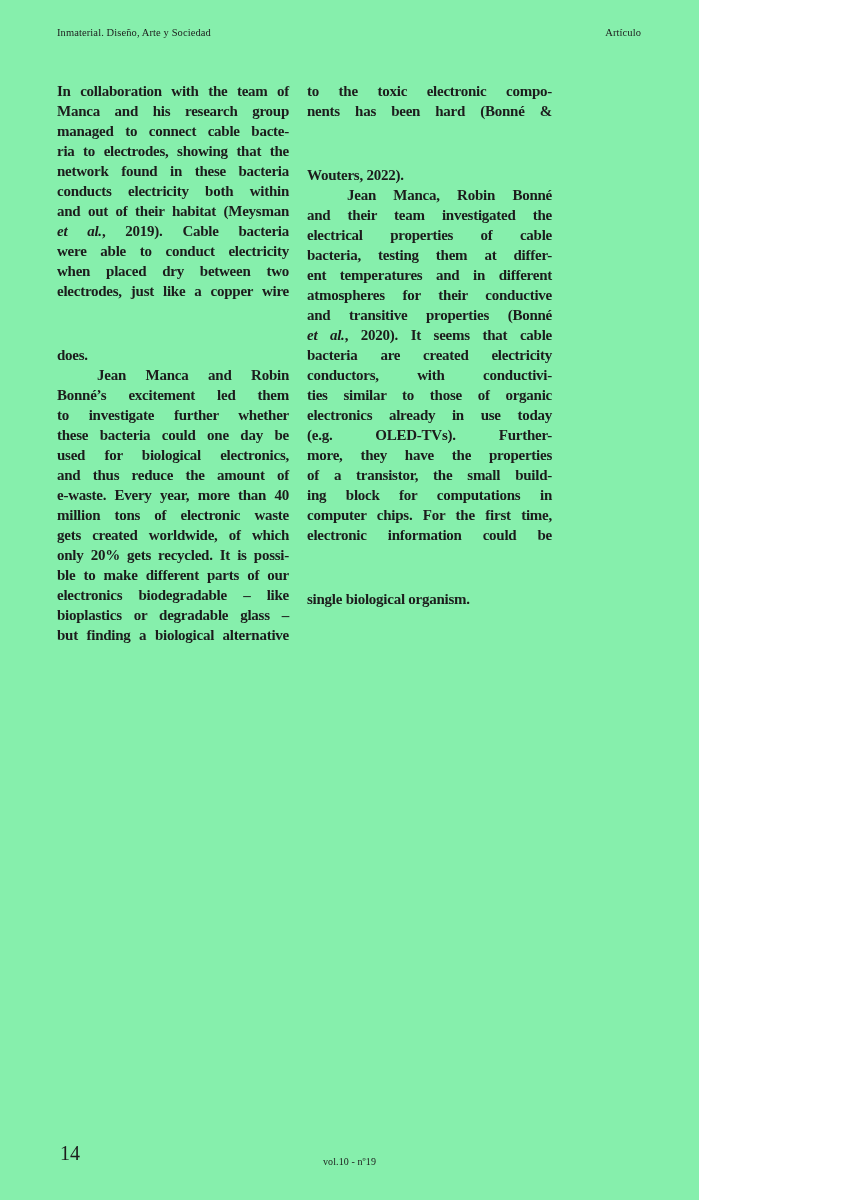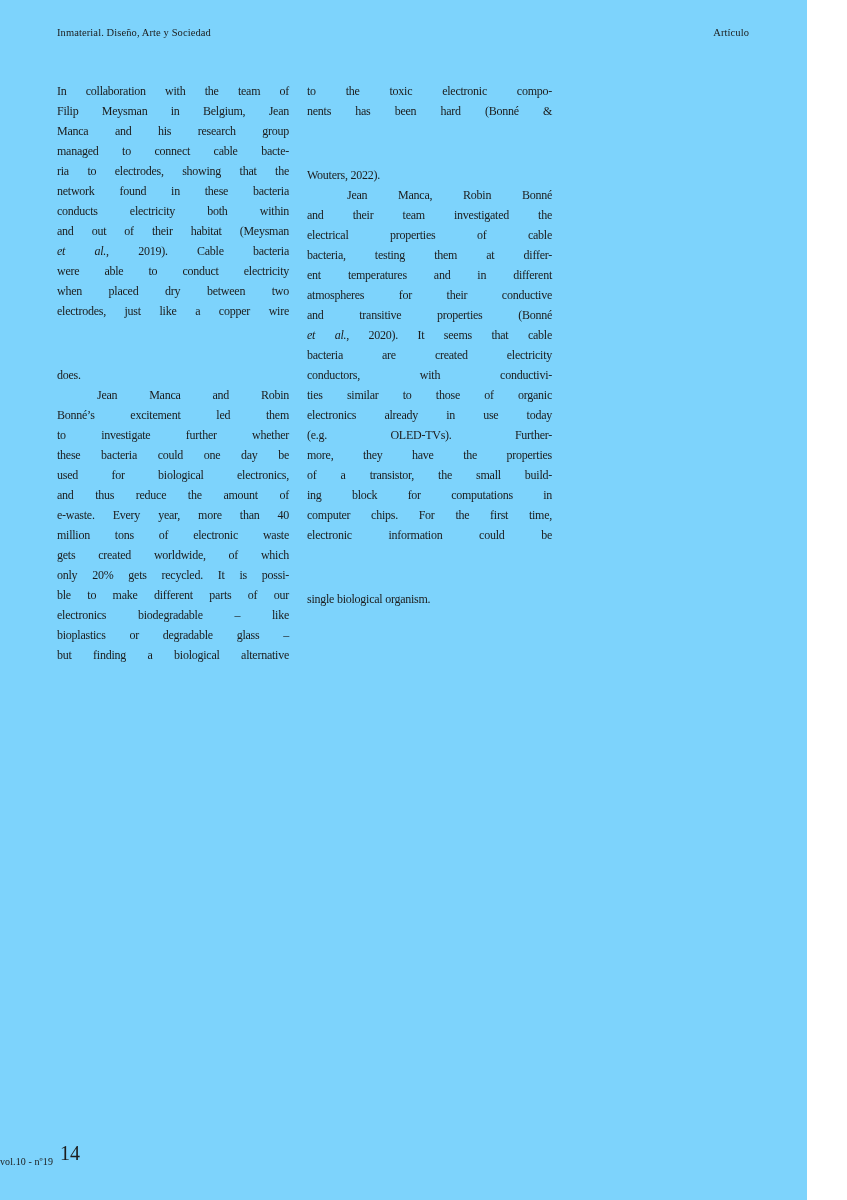--- a/index.html
+++ b/index.html
@@ -1,40 +1,41 @@
 <!DOCTYPE html>
 <html><head>
 <meta charset="utf-8">
 <style>
   html, body { margin: 0; padding: 0; background: #ffffff; }
   .page {
     position: relative;
-    width: 807px;
+    width: 699px;
     height: 1200px;
-    background: #7dd3fc;
+    background: #86efac;
     font-family: "Liberation Serif", "DejaVu Serif", serif;
     color: #1c1c1c;
     overflow: hidden;
   }
   .header {
     position: absolute;
     left: 57px;
     right: 58px;
     top: 27px;
     display: flex;
     justify-content: space-between;
     font-size: 10.5px;
     letter-spacing: 0.1px;
   }
   .col {
     position: absolute;
     top: 81px;
-    font-size: 12px;
+    font-size: 15px;
     line-height: 20px;
     letter-spacing: -0.25px;
+    font-weight: bold;
   }
   .col-left  { left: 57px;  width: 232px; }
   .col-right { left: 307px; width: 245px; }
   .line {
     text-align: justify;
     text-align-last: justify;
     white-space: normal;
   }
   .line.align-left { text-align-last: left; margin-top: 44px; }
   .line.indent { padding-left: 40px; }
@@ -43,37 +44,37 @@
     left: 60px;
     top: 1142px;
     font-size: 20px;
     line-height: 1.1;
   }
   .footer-vol {
     position: absolute;
     left: 0;
     top: 1156px;
     width: 100%;
+    text-align: center;
     font-size: 10px;
     letter-spacing: 0.1px;
   }
 </style>
 </head>
 <body>
 
 <div class="page">
 
   <div class="header">
     <span>Inmaterial. Diseño, Arte y Sociedad</span>
     <span>Artículo</span>
   </div>
 
   <div class="col col-left" id="col-left">
       <div class="line">In collaboration with the team of</div>
-      <div class="line">Filip Meysman in Belgium, Jean</div>
       <div class="line">Manca and his research group</div>
       <div class="line">managed to connect cable bacte-</div>
       <div class="line">ria to electrodes, showing that the</div>
       <div class="line">network found in these bacteria</div>
       <div class="line">conducts electricity both within</div>
       <div class="line">and out of their habitat (Meysman</div>
       <div class="line"><i>et al.</i>, 2019). Cable bacteria</div>
       <div class="line">were able to conduct electricity</div>
       <div class="line">when placed dry between two</div>
       <div class="line">electrodes, just like a copper wire</div>

